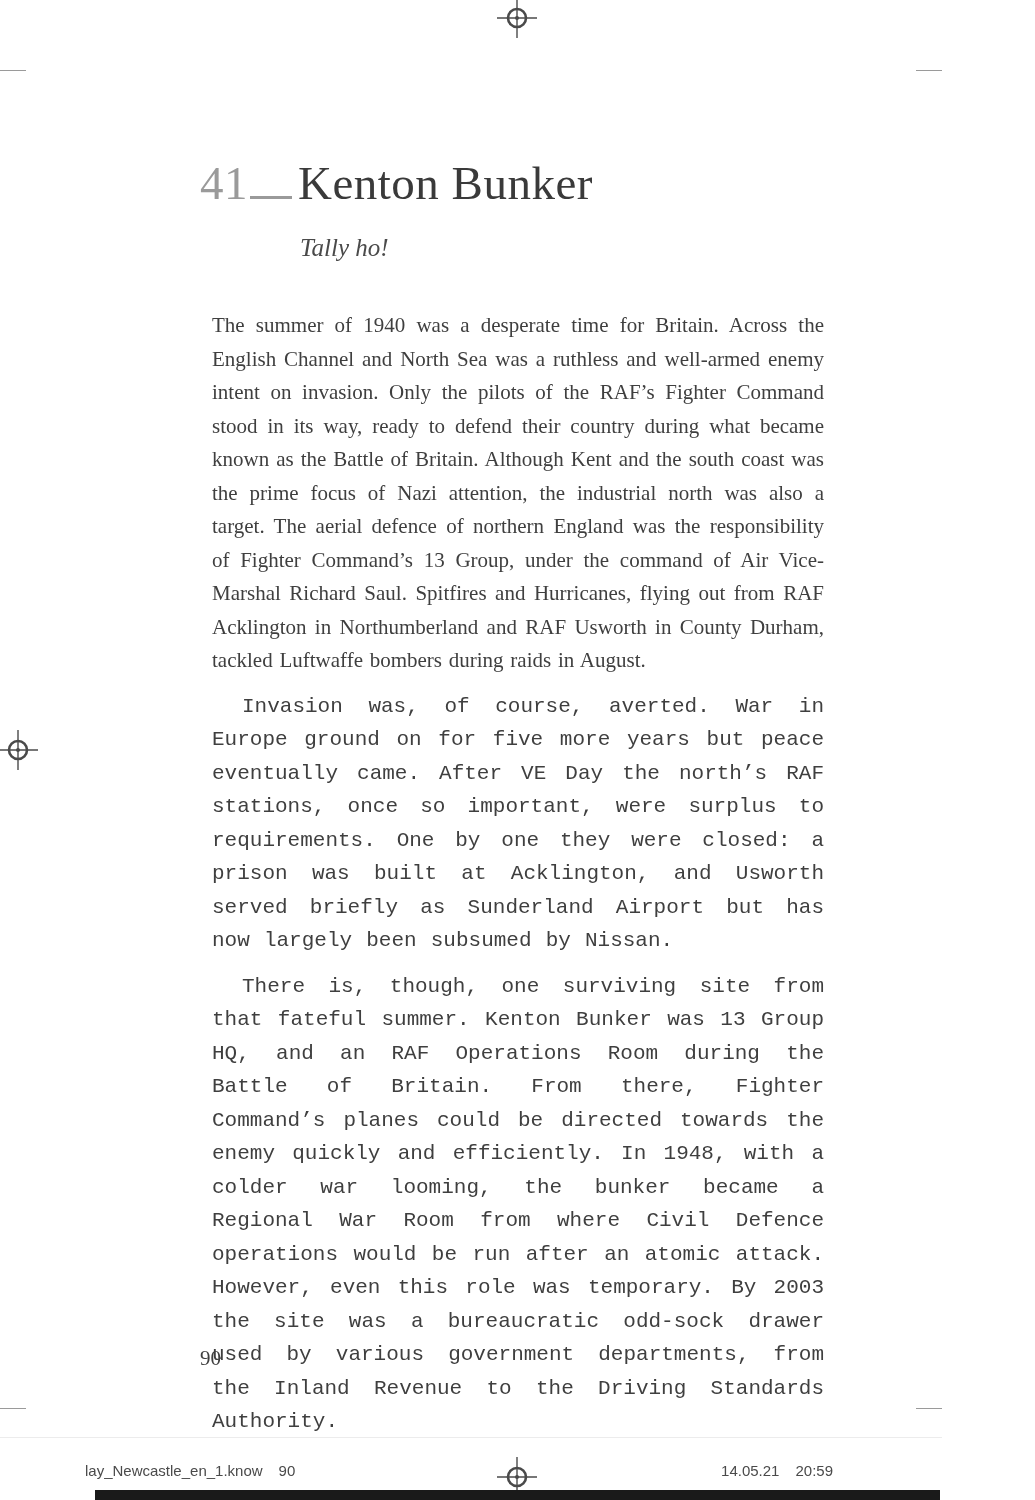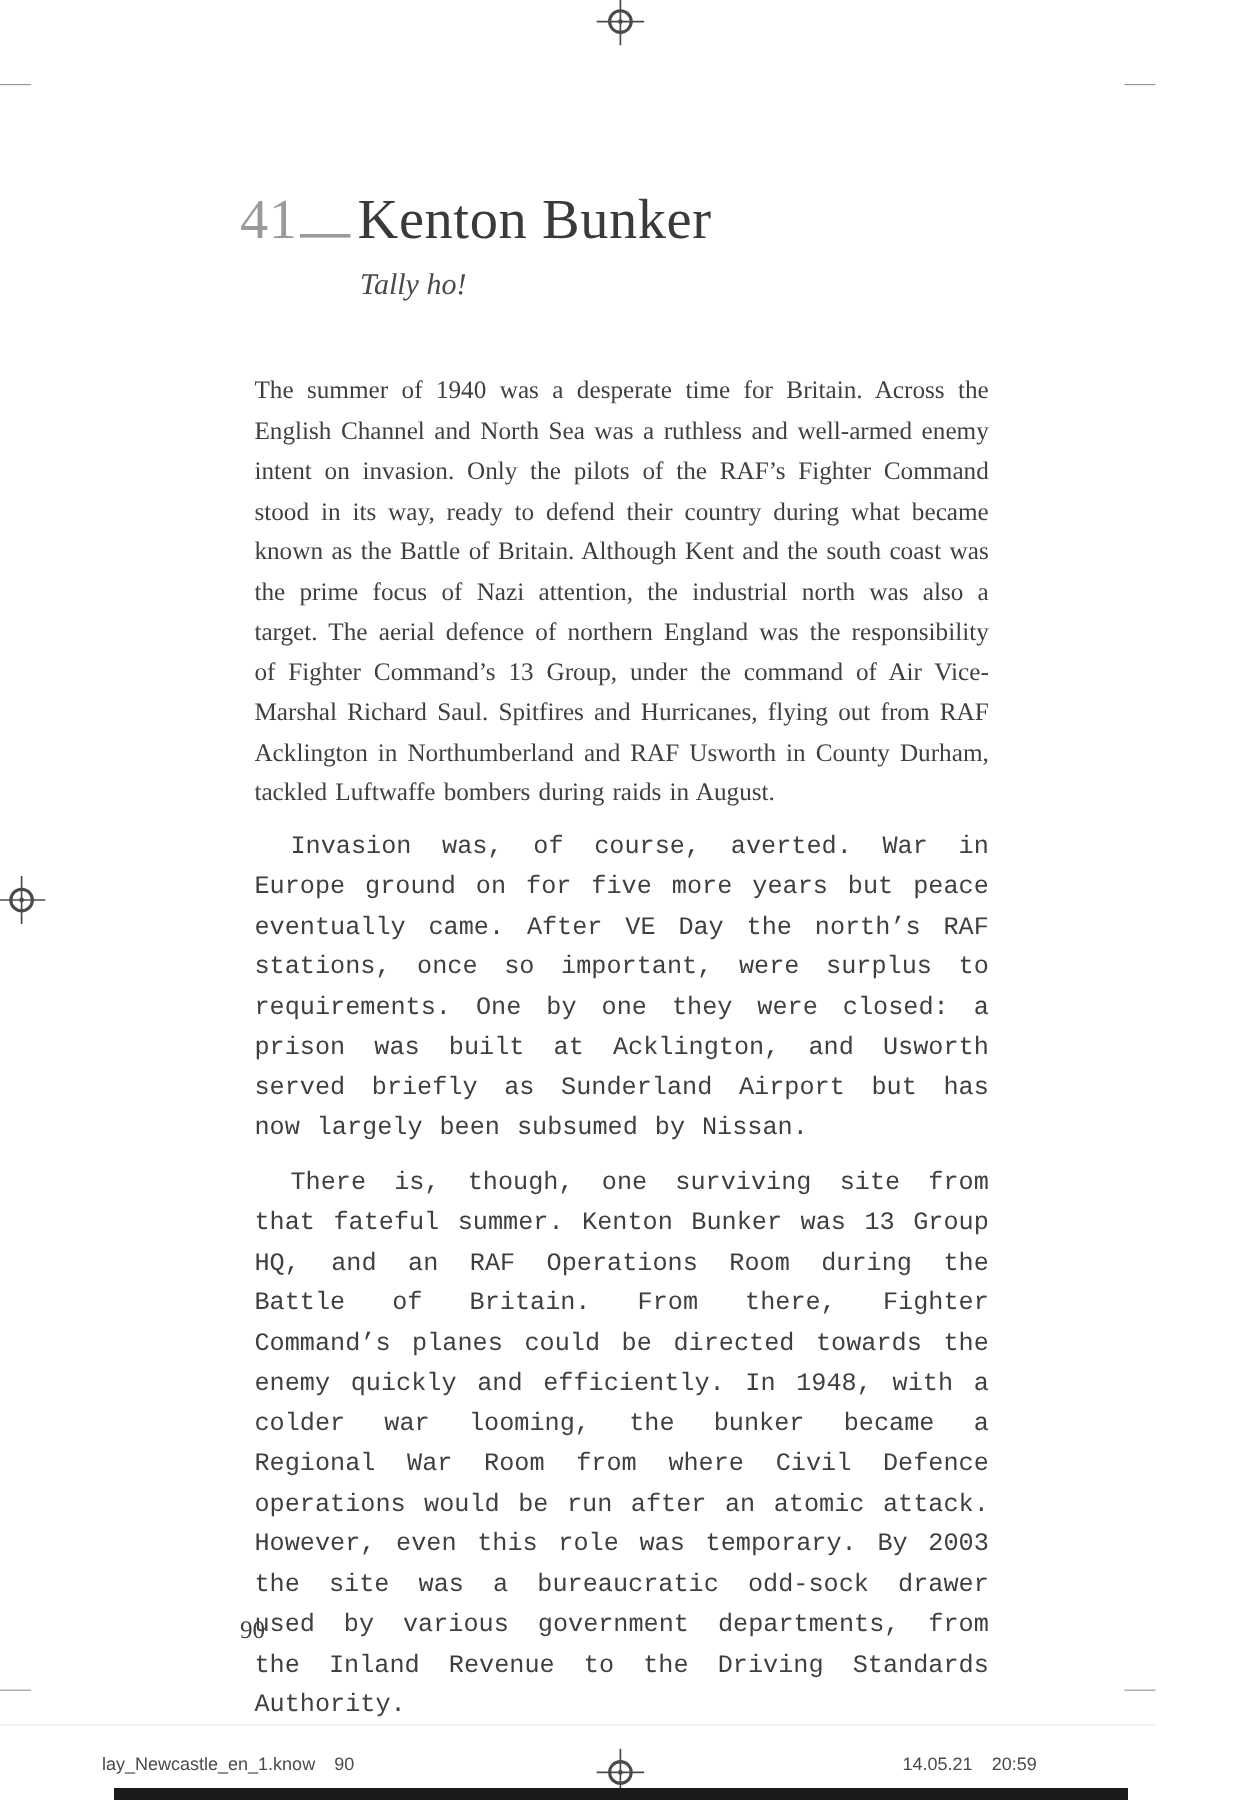--- a/index.html
+++ b/index.html
@@ -4,21 +4,20 @@
 <style>
   html, body { margin: 0; padding: 0; background: #ffffff; }
   .sheet {
     position: relative;
     width: 942px;
     height: 1500px;
     background: #ffffff;
     overflow: hidden;
     font-family: "Liberation Serif", serif;
     color: #3f3f3f;
-    padding-left: 21px;
   }
 
   
   .regmark { position: absolute; width: 40px; height: 40px; }
   .regmark line { stroke: #4a4a4a; stroke-width: 1.4; }
   .regmark circle { stroke: #4a4a4a; stroke-width: 2.6; fill: none; }
   .regmark .dot { fill: #4a4a4a; stroke: none; }
   .regmark.top    { left: 497px; top: -2px; }
   .regmark.left   { left: -2px;  top: 730px; }
   .regmark.right  { left: 997px; top: 730px; }
@@ -54,21 +53,21 @@
     display: inline-block;
     width: 42px;
     height: 3px;
     background: #9a9a9a;
     margin: 0 6px 0 2px;
   }
   .subtitle {
     font-size: 25px;
     font-style: italic;
     color: #4a4a4a;
-    margin-top: 14px;
+    margin-top: 24px;
     margin-left: 100px;
   }
 
   
   .body-text {
     position: absolute;
     left: 200px;
     top: 297px;
     width: 636px;
     font-size: 21px;
@@ -98,21 +97,21 @@
   .proof-footer {
     position: absolute;
     left: 0; right: 0;
     top: 1462px;
     height: 24px;
     font-family: "Liberation Sans", sans-serif;
     font-size: 15px;
     color: #4a4a4a;
   }
   .proof-footer .left  { position: absolute; left: 85px; }
-  .proof-footer .right { position: absolute; right: 99px; }
+  .proof-footer .right { position: absolute; right: 109px; }
   .proof-footer .gap   { display: inline-block; width: 16px; }
 
   .bottom-bar {
     position: absolute;
     left: 95px;
     width: 845px;
     height: 10px;
     bottom: 0;
     background: #1a1a1a;
   }

